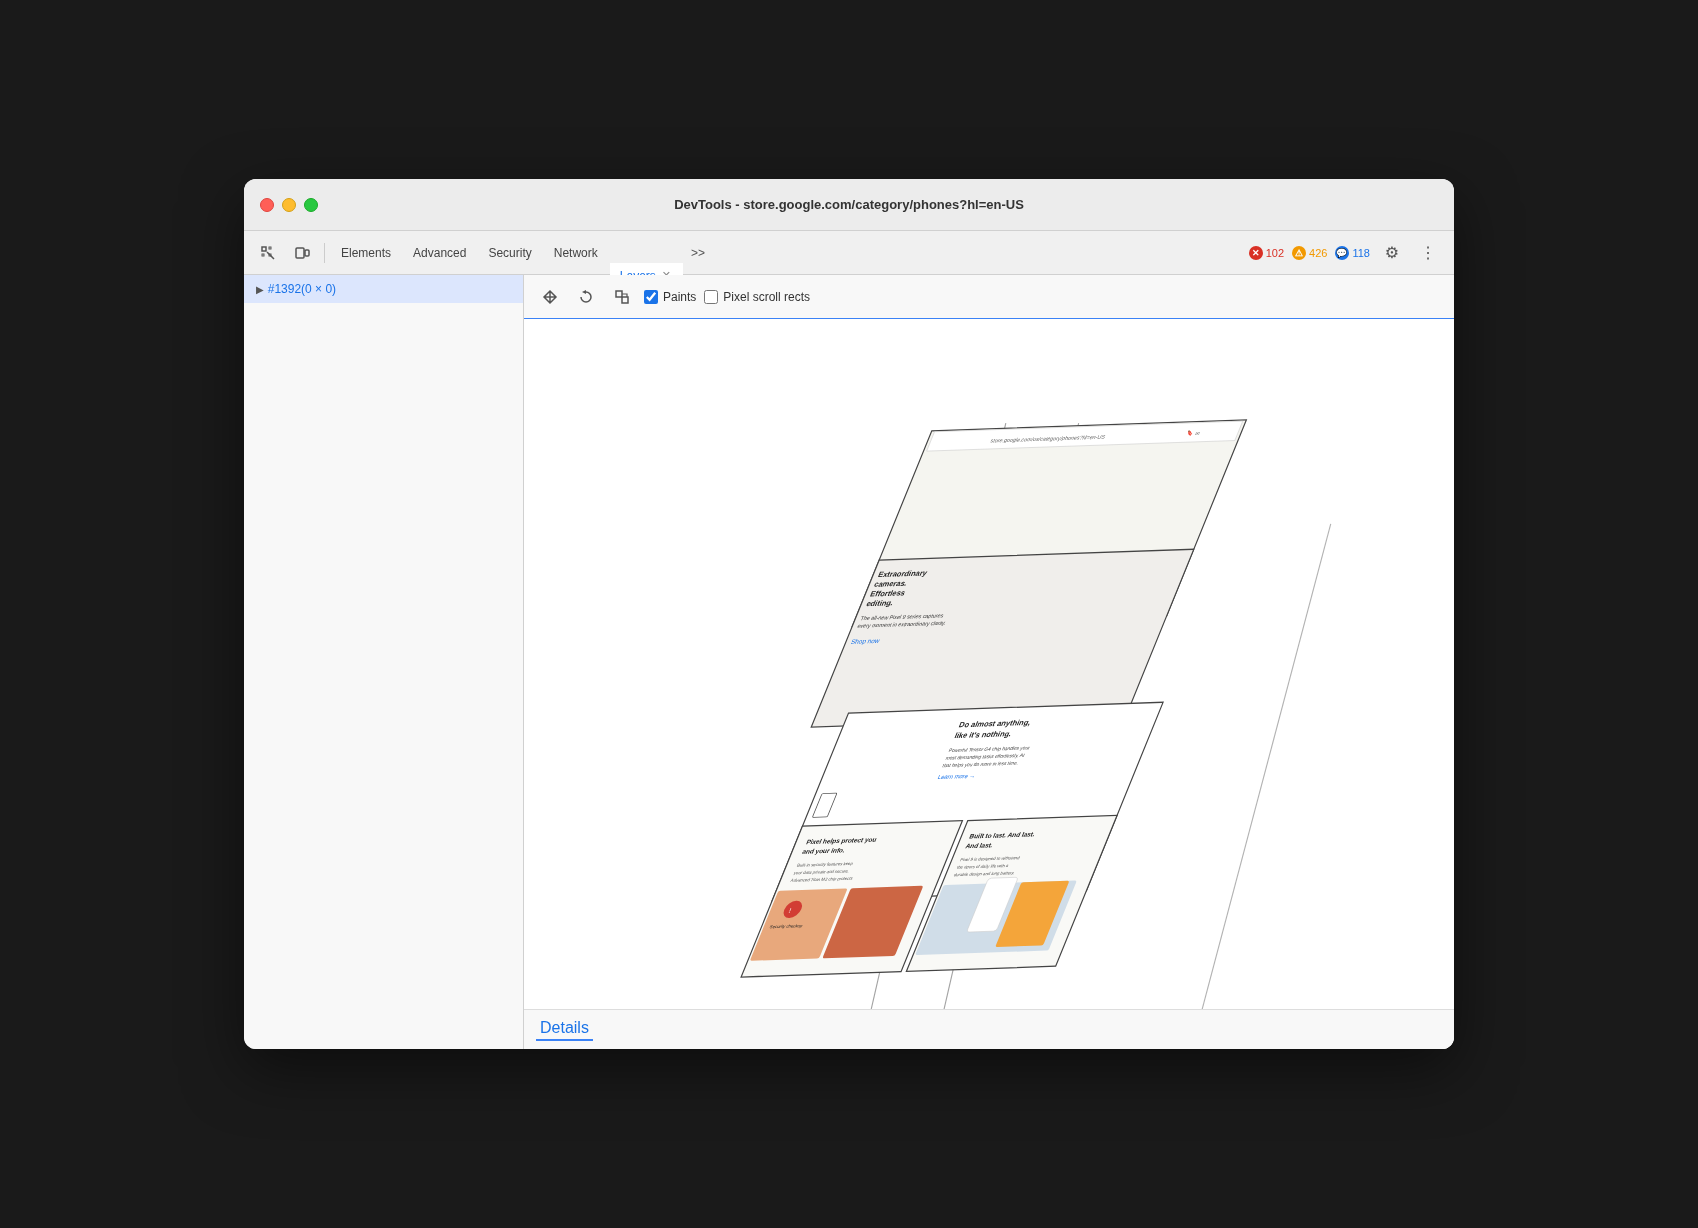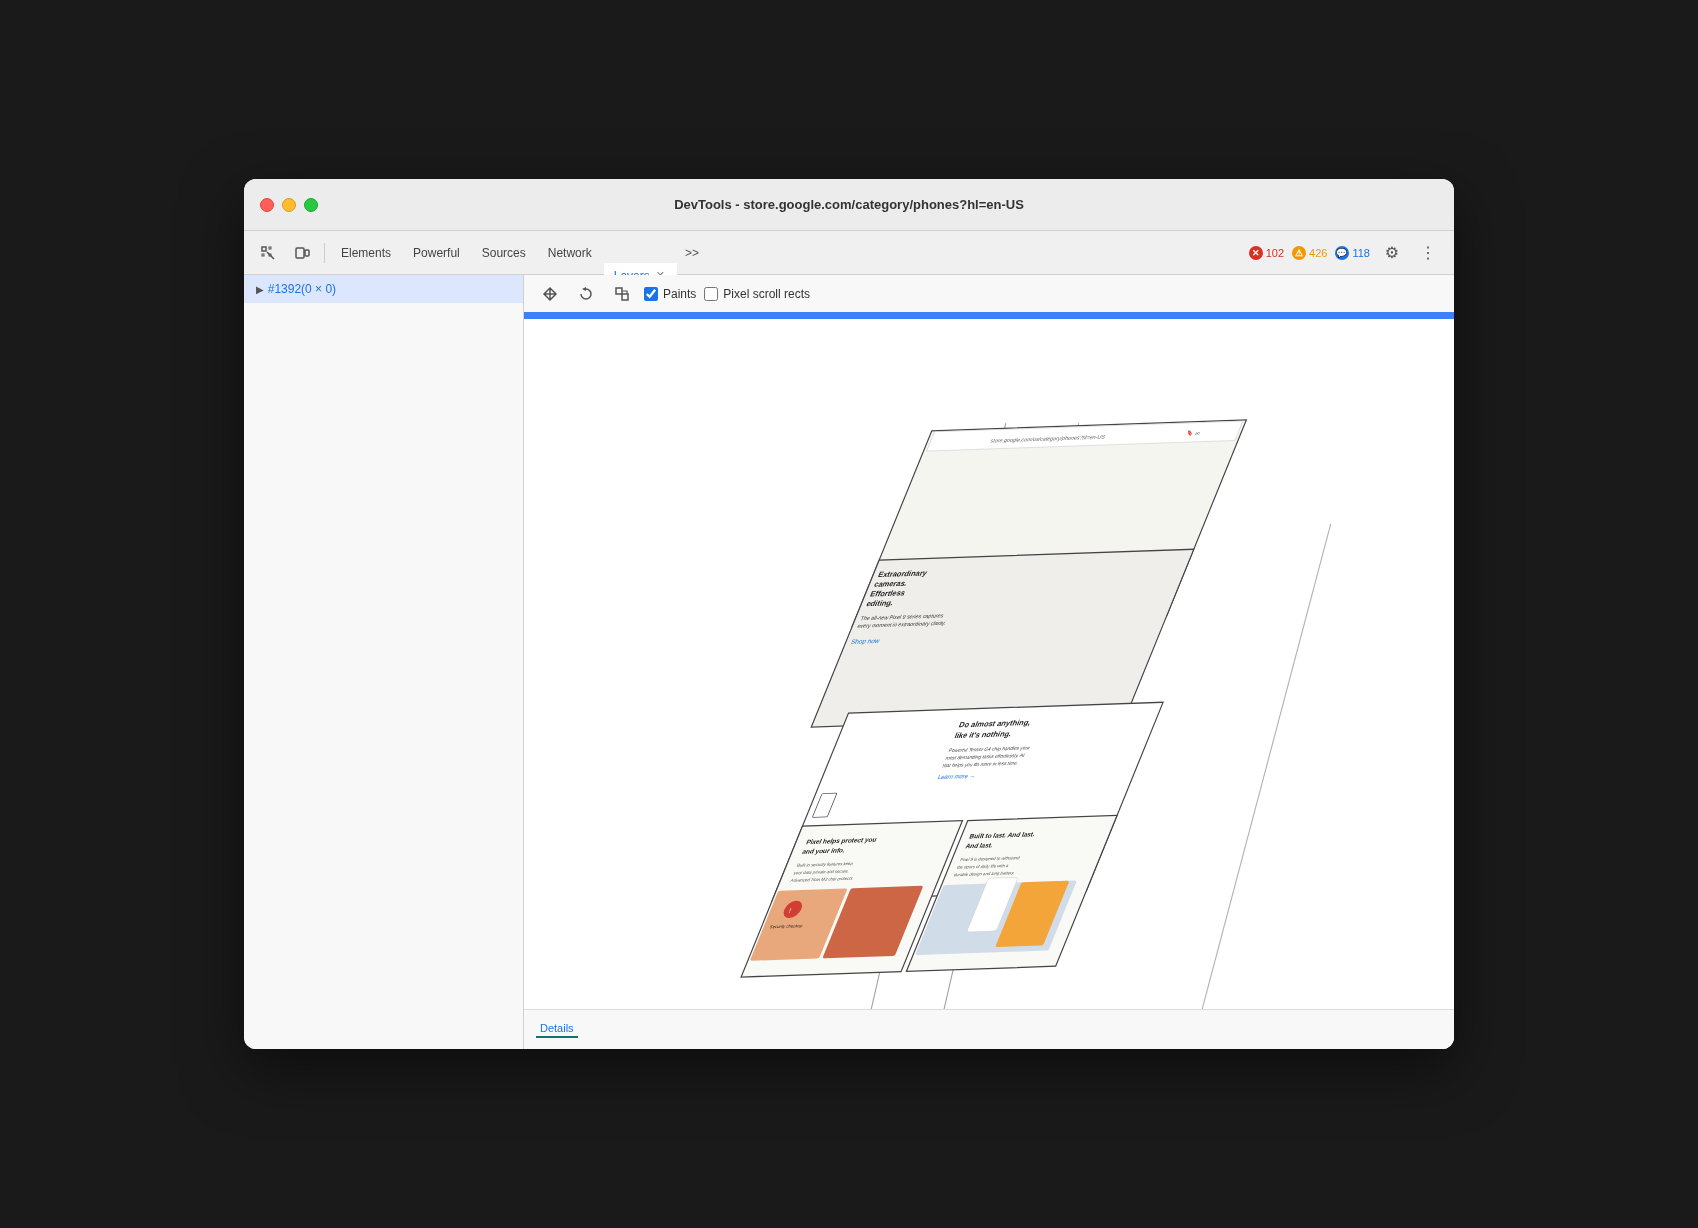--- a/index.html
+++ b/index.html
@@ -189,21 +189,21 @@
     .layers-panel {
       flex: 1;
       display: flex;
       flex-direction: column;
       background: #fff;
       overflow: hidden;
     }
     .layers-toolbar {
       height: 44px;
       background: #f8f8f8;
-      border-bottom: 7px solid #3b82f6;
+      border-bottom: 1px solid #3b82f6;
       display: flex;
       align-items: center;
       padding: 0 12px;
       gap: 8px;
     }
     .layers-tool-btn {
       width: 28px;
       height: 28px;
       border: none;
       background: none;
@@ -237,24 +237,24 @@
     }
     .bottom-bar {
       height: 40px;
       background: #f8f8f8;
       border-top: 1px solid #ddd;
       display: flex;
       align-items: center;
       padding: 0 12px;
     }
     .details-tab {
-      font-size: 11px;
+      font-size: 16px;
       color: #1a73e8;
       padding: 0 4px 2px 4px;
-      border-bottom: 2px solid #0f766e;
+      border-bottom: 2px solid #3b82f6;
       cursor: pointer;
     }
     svg.layers-svg {
       width: 100%;
       height: 100%;
     }
   </style>
 </head>
 <body>
 
@@ -286,24 +286,24 @@
         <rect x="11" y="5" width="4" height="6" rx="1" stroke="#555" stroke-width="1.5" fill="none"></rect>
       </svg>
     </button>
 
     <div class="toolbar-sep"></div>
 
     <button class="tab">
       <span>Elements</span>
     </button>
     <button class="tab">
-      <span>Powerful</span>
+      <span>Advanced</span>
     </button>
     <button class="tab">
-      <span>Sources</span>
+      <span>Security</span>
     </button>
     <button class="tab">
       <span>Network</span>
     </button>
     <button class="tab active">
       <span>Layers</span>
       <span class="tab-close">✕</span>
     </button>
     <button class="more-btn">&gt;&gt;</button>
 

